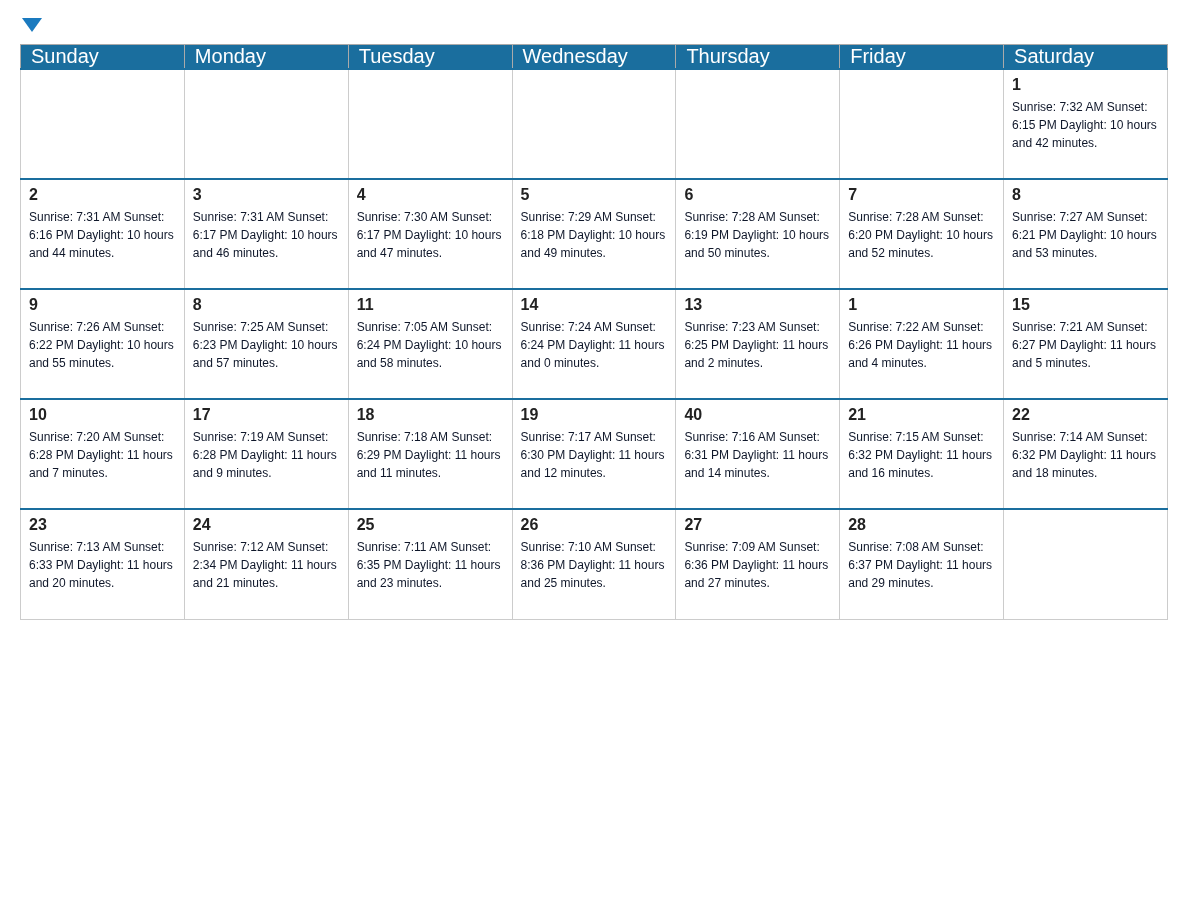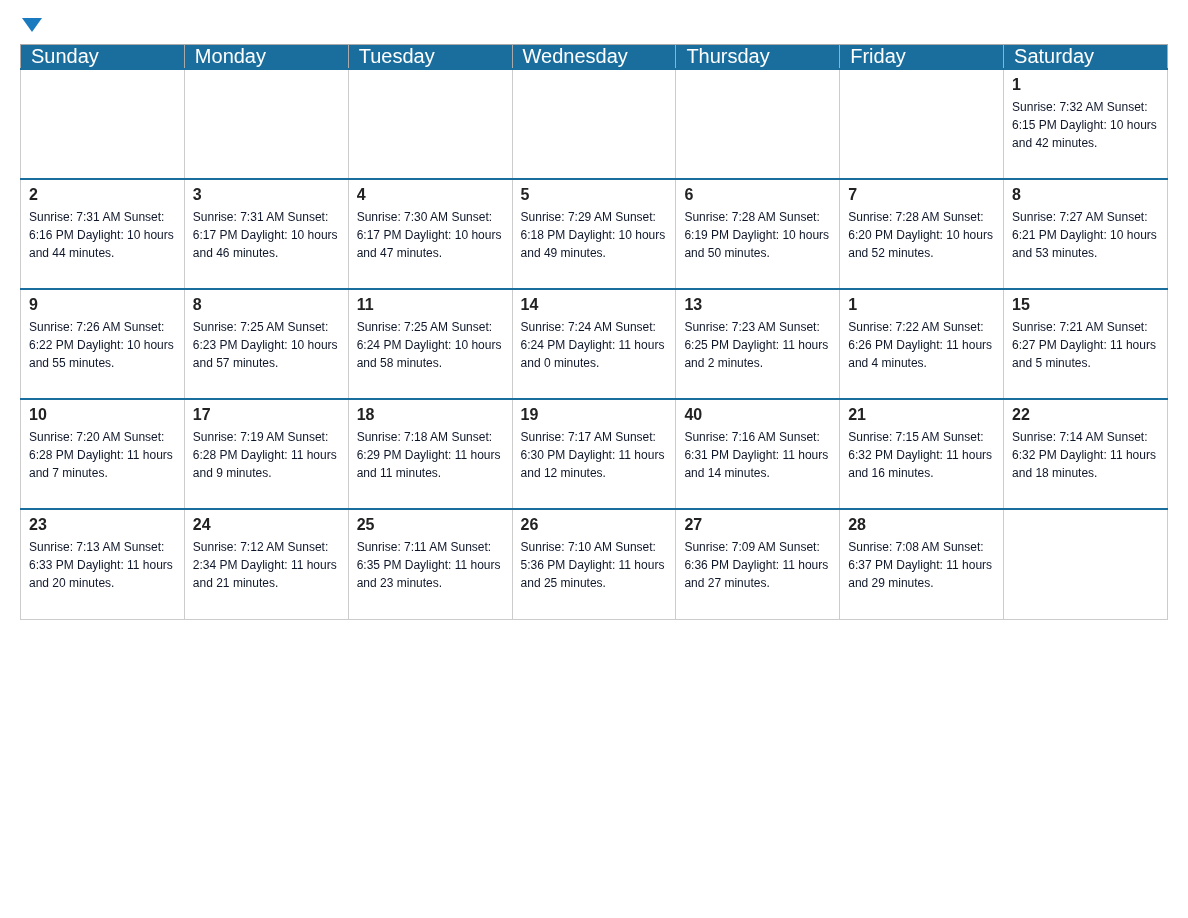--- a/index.html
+++ b/index.html
@@ -207,21 +207,21 @@
         </td>
         <td>
           <div class="day-number">8</div>
           <div class="day-info">Sunrise: 7:25 AM
 Sunset: 6:23 PM
 Daylight: 10 hours
 and 57 minutes.</div>
         </td>
         <td>
           <div class="day-number">11</div>
-          <div class="day-info">Sunrise: 7:25 AM
+          <div class="day-info">Sunrise: 7:05 AM
 Sunset: 6:24 PM
 Daylight: 10 hours
 and 58 minutes.</div>
         </td>
         <td>
           <div class="day-number">14</div>
           <div class="day-info">Sunrise: 7:24 AM
 Sunset: 6:24 PM
 Daylight: 11 hours
 and 0 minutes.</div>
@@ -317,21 +317,21 @@
         <td>
           <div class="day-number">25</div>
           <div class="day-info">Sunrise: 7:11 AM
 Sunset: 6:35 PM
 Daylight: 11 hours
 and 23 minutes.</div>
         </td>
         <td>
           <div class="day-number">26</div>
           <div class="day-info">Sunrise: 7:10 AM
-Sunset: 5:36 PM
+Sunset: 8:36 PM
 Daylight: 11 hours
 and 25 minutes.</div>
         </td>
         <td>
           <div class="day-number">27</div>
           <div class="day-info">Sunrise: 7:09 AM
 Sunset: 6:36 PM
 Daylight: 11 hours
 and 27 minutes.</div>
         </td>

